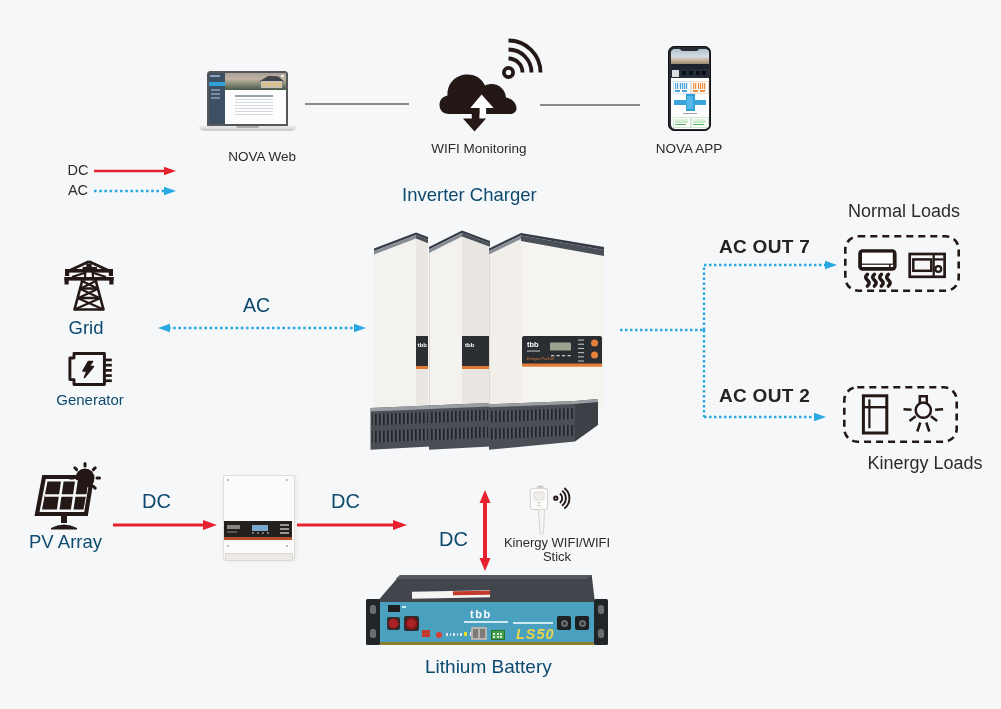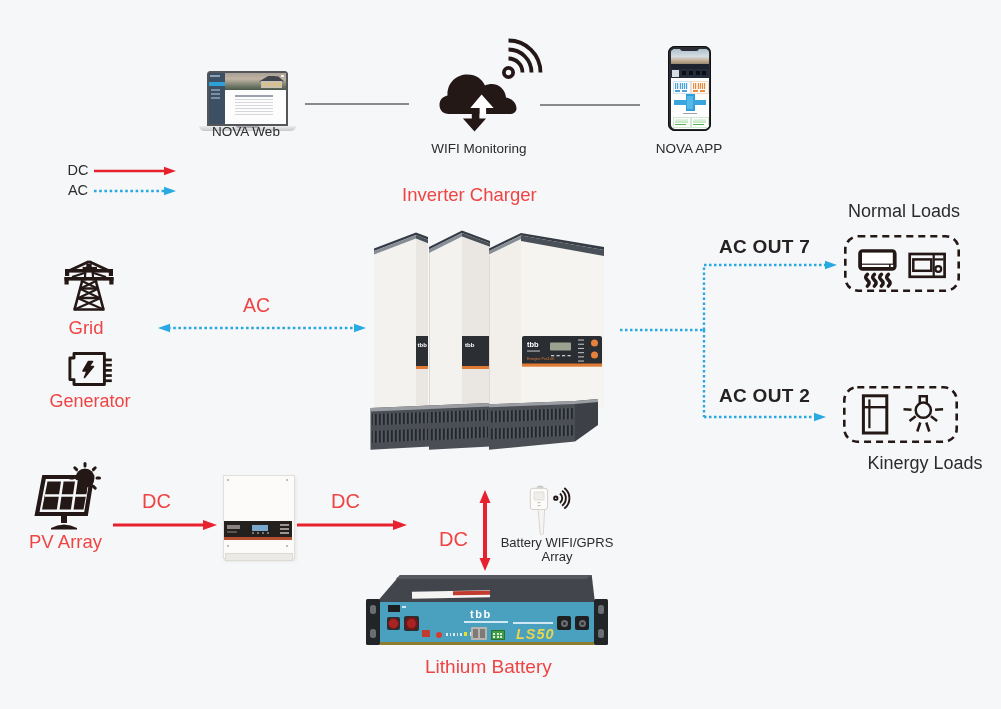--- a/index.html
+++ b/index.html
@@ -1,19 +1,19 @@
 <!DOCTYPE html>
 <html><head>
 <meta charset="utf-8">
 <style>
 html,body{margin:0;padding:0;}
 body{width:1001px;height:709px;background:#f6f7f9;font-family:"Liberation Sans",sans-serif;position:relative;overflow:hidden;}
 .abs{position:absolute;}
 .lbl{position:absolute;color:#2b2b2b;font-size:13.5px;text-align:center;white-space:nowrap;}
-.big{position:absolute;color:#ef4444;font-size:17px;white-space:nowrap;}
+.big{position:absolute;color:#0c4a6e;font-size:17px;white-space:nowrap;}
 .bold{position:absolute;color:#262221;font-size:19px;font-weight:bold;white-space:nowrap;letter-spacing:0.3px;}
 svg{position:absolute;overflow:visible;}
 </style>
 </head>
 <body>
 
 <div class="abs" id="laptop" style="left:199px;top:71px;width:97px;height:62px;">
   <div class="abs" style="left:8px;top:0;width:81px;height:55px;background:#54565a;border-radius:3.5px 3.5px 0 0;"></div>
   <div class="abs" style="left:10px;top:2px;width:77px;height:51px;background:#fff;overflow:hidden;">
     <div class="abs" style="left:0;top:0;width:16px;height:51px;background:#3d4f63;"></div>
@@ -39,21 +39,21 @@
       <div class="abs" style="left:10px;top:12px;width:38px;height:1px;background:#d4d8dc;"></div>
       <div class="abs" style="left:10px;top:15px;width:38px;height:1px;background:#d4d8dc;"></div>
       <div class="abs" style="left:10px;top:18px;width:38px;height:1px;background:#d4d8dc;"></div>
       <div class="abs" style="left:10px;top:21px;width:38px;height:1px;background:#d4d8dc;"></div>
       <div class="abs" style="left:10px;top:24px;width:38px;height:1px;background:#d4d8dc;"></div>
     </div>
   </div>
   <div class="abs" style="left:0;top:55px;width:97px;height:4.5px;background:linear-gradient(180deg,#eceded,#c6c8ca);border-radius:0 0 6px 6px;"></div>
   <div class="abs" style="left:37px;top:55px;width:23px;height:1.8px;background:#aaacae;border-radius:0 0 3px 3px;"></div>
 </div>
-<div class="lbl" style="left:196px;top:124px;width:100px;">NOVA Web</div>
+<div class="lbl" style="left:196px;top:149px;width:100px;text-align:right;">NOVA Web</div>
 
 <div class="abs" style="left:305px;top:103px;width:104px;height:2px;background:#8a8a8a;"></div>
 <div class="abs" style="left:540px;top:104px;width:100px;height:2px;background:#8a8a8a;"></div>
 
 <svg id="cloud" style="left:438px;top:68px;" width="80" height="66" viewBox="0 0 80 66">
   <path fill="#231815" d="M11 46 C5 46 1.5 42 1.5 37 C1.5 31.5 5 28.5 9.5 27.5 C9 15 18 6.5 29.5 6.5 C38 6.5 44 11 47 17.5 C49 16.5 51.5 16 53.5 16 C61.5 16 67.5 22 68 29.5 C74 30.5 78.5 35 78.5 40.5 C78.5 44 75.5 46 71.5 46 Z"></path>
   <path fill="#fff" d="M43.6 26.5 L55.6 40.1 L48.1 40.1 L48.1 46.8 L41.4 46.8 L41.4 40.1 L32.3 40.1 Z"></path>
   <path fill="#231815" d="M33.8 40.1 L41.4 40.1 L41.4 50.6 L48.1 50.6 L36.5 63.4 L24.9 50.6 L33.8 50.6 Z"></path>
 </svg>
 
@@ -223,21 +223,21 @@
   <path d="M6 2.5 L36.4 2.5 L36.4 33.5 L6 33.5 L6 28.6 L1.9 28.6 L1.9 7 L6 7 Z" fill="none" stroke="#231815" stroke-width="2.9" stroke-linejoin="round"></path>
   <g fill="#231815">
     <rect x="36.4" y="7.6" width="7.4" height="2.7"></rect>
     <rect x="36.4" y="12.8" width="7.4" height="2.7"></rect>
     <rect x="36.4" y="18" width="7.4" height="2.7"></rect>
     <rect x="36.4" y="23.2" width="7.4" height="2.7"></rect>
     <rect x="36.4" y="28.4" width="7.4" height="2.7"></rect>
   </g>
   <path d="M20.5 10.5 L15 20 L19 20 L16.5 26.5 L25.5 15.5 L21 15.5 L24.5 10.5 Z" fill="#231815" stroke="#231815" stroke-width="1.6" stroke-linejoin="round"></path>
 </svg>
-<div class="big" style="left:40px;top:391px;width:100px;text-align:center;font-size:18px;">Generator</div>
+<div class="big" style="left:40px;top:391px;width:100px;text-align:center;font-size:15px;">Generator</div>
 
 <svg style="left:158px;top:322px;" width="208" height="12" viewBox="0 0 208 12">
   <line x1="10" y1="6" x2="198" y2="6" stroke="#29a9e1" stroke-width="2.6" stroke-dasharray="2.6 2.6"></line>
   <path d="M0 6 L12 1.8 L12 10.2 Z" fill="#29a9e1"></path>
   <path d="M208 6 L196 1.8 L196 10.2 Z" fill="#29a9e1"></path>
 </svg>
 <div class="big" style="left:243px;top:294px;font-size:19.5px;">AC</div>
 
 <svg style="left:620px;top:260px;" width="220" height="162" viewBox="0 0 220 162">
   <g stroke="#29a9e1" stroke-width="2.4" stroke-dasharray="2.5 2.5" fill="none">
@@ -374,22 +374,22 @@
   <rect x="9.5" y="18" width="3" height="1.2" fill="#c8c5c0"></rect>
   <rect x="9.5" y="21" width="3" height="1.2" fill="#c8c5c0"></rect>
   <path d="M10.2 25.5 L16.6 25.5 L15.4 50 Q13.4 51.6 12.2 50 Z" fill="#f5f4f2" stroke="#d5d2cc" stroke-width="0.9"></path>
   <g fill="none" stroke="#231815" stroke-width="1.9">
     <circle cx="27.8" cy="14.2" r="1.7"></circle>
     <path d="M31.9 9.5 A 5.9 5.9 0 0 1 31.9 18.9"></path>
     <path d="M34.1 6.7 A 9.4 9.4 0 0 1 34.1 21.7"></path>
     <path d="M36.3 3.9 A 12.9 12.9 0 0 1 36.3 24.5"></path>
   </g>
 </svg>
-<div class="lbl" style="left:477px;top:535px;width:160px;font-size:13px;">Battery WIFI/GPRS</div>
-<div class="lbl" style="left:477px;top:549px;width:160px;font-size:13px;">Array</div>
+<div class="lbl" style="left:477px;top:535px;width:160px;font-size:13px;">Kinergy WIFI/WIFI</div>
+<div class="lbl" style="left:477px;top:549px;width:160px;font-size:13px;">Stick</div>
 
 <div class="abs" id="battery" style="left:362px;top:575px;width:246px;height:73px;">
 
   <div class="abs" style="left:14px;top:0;width:219px;height:28px;background:#42454b;clip-path:polygon(11% 0,98.5% 0,100% 100%,0% 100%);"></div>
   <div class="abs" style="left:14px;top:0;width:219px;height:4px;background:#55585e;clip-path:polygon(11% 0,98.5% 0,96% 100%,9% 100%);"></div>
   <div class="abs" style="left:50px;top:16px;width:78px;height:7px;background:#f5f4f2;transform:rotate(-1deg);"></div>
   <div class="abs" style="left:91px;top:15.5px;width:37px;height:3.5px;background:#c23b2e;transform:rotate(-1deg);"></div>
 
   <div class="abs" style="left:4px;top:24px;width:14px;height:46px;background:#222527;border-radius:1.5px;">
     <div class="abs" style="left:4px;top:6px;width:5.5px;height:9px;background:#6a6d71;border-radius:2.5px;"></div>

